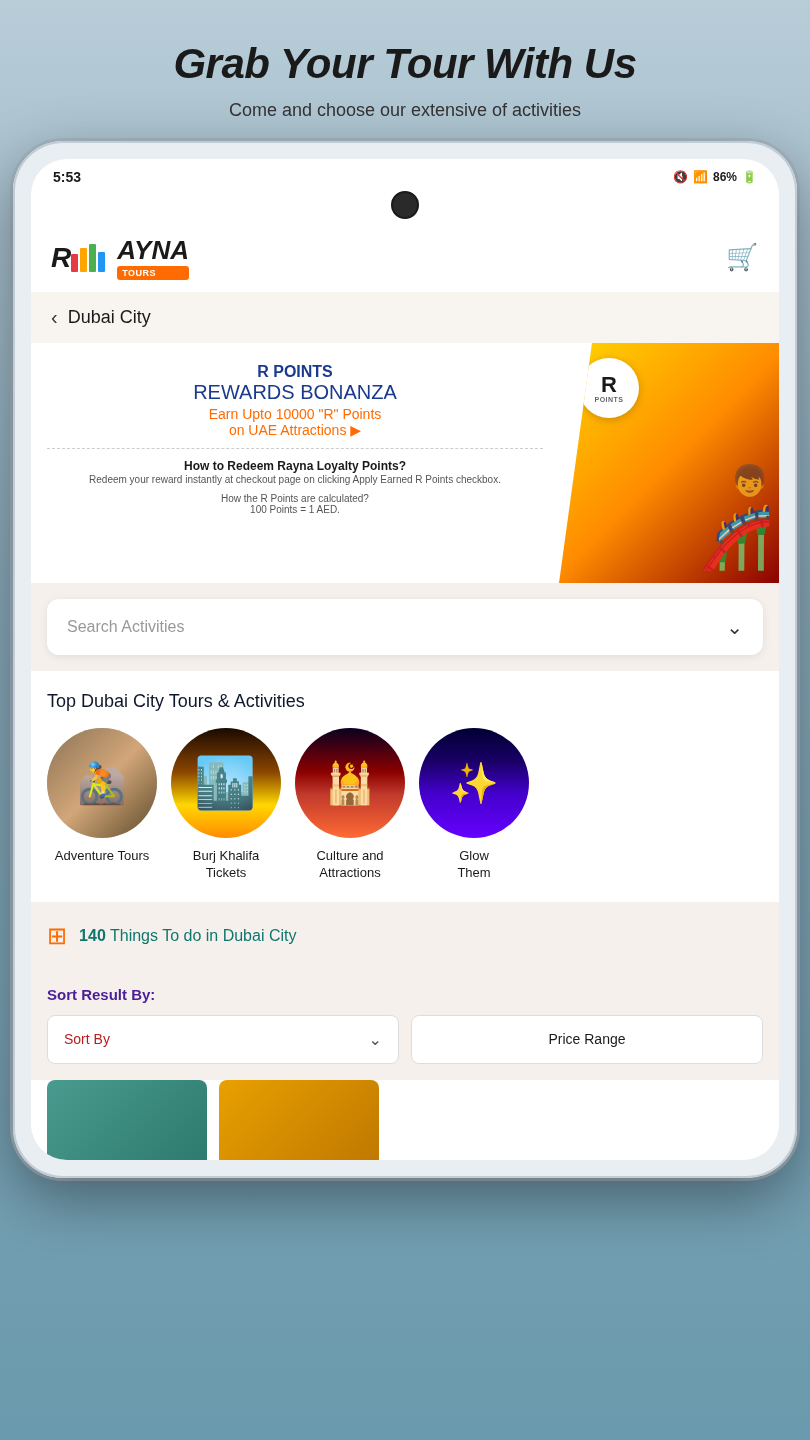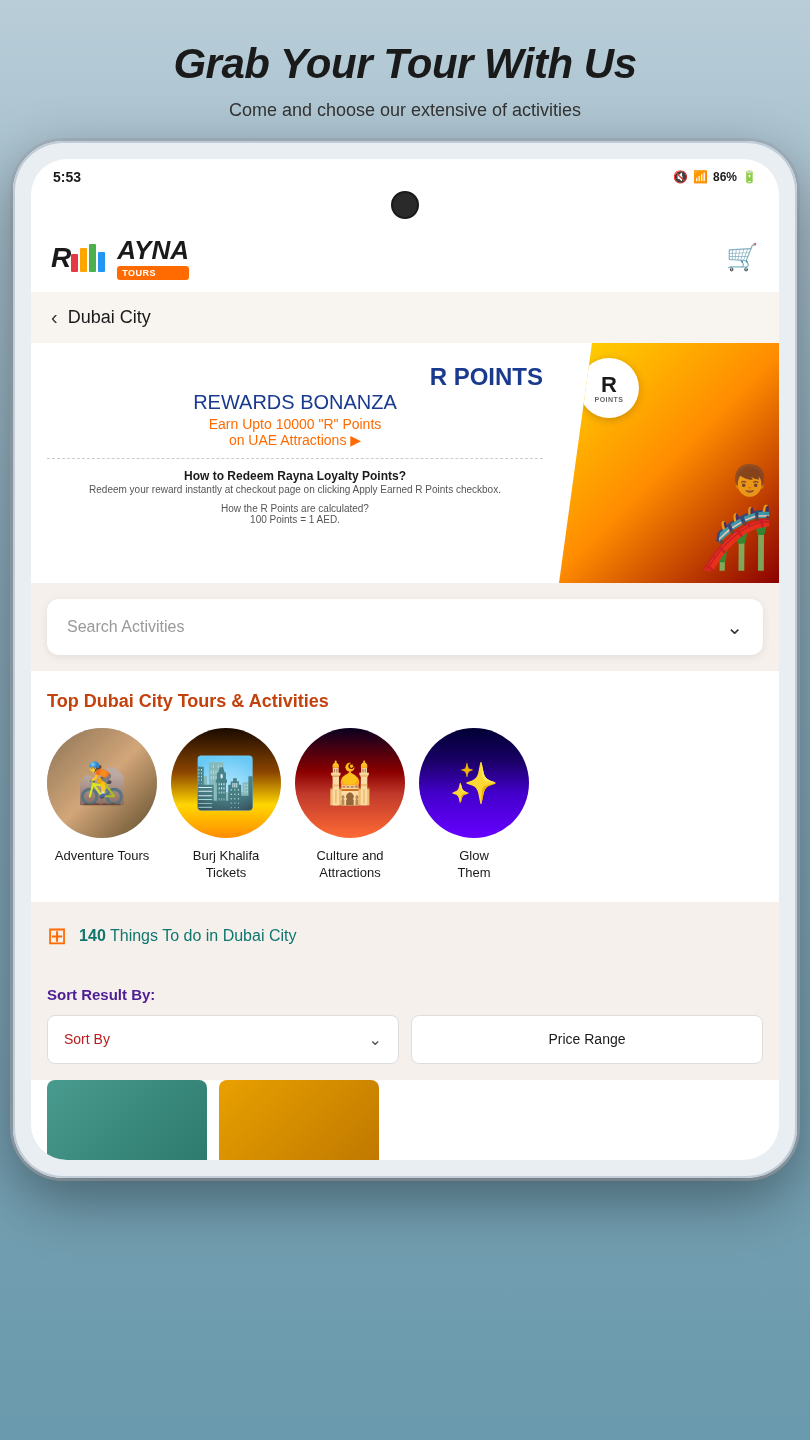--- a/index.html
+++ b/index.html
@@ -166,24 +166,24 @@
       color: #1a1a1a;
       line-height: 1;
     }
     .r-badge-text {
       font-size: 7px;
       color: #666;
       font-weight: 600;
       letter-spacing: 0.5px;
     }
     .banner-title1 {
-      font-size: 24px;
+      font-size: 16px;
       font-weight: 900;
       color: #1a3a8f;
-      text-align: right;
+      text-align: center;
     }
     .banner-title2 {
       font-size: 20px;
       font-weight: 400;
       color: #1a3a8f;
       text-align: center;
       margin-bottom: 2px;
     }
     .banner-earn {
       font-size: 14px;
@@ -232,22 +232,22 @@
     .search-text { font-size: 16px; color: #999; }
     .chevron-down { font-size: 20px; color: #333; }
 
     
     .categories-section {
       background: white;
       padding: 20px 16px;
     }
     .section-title {
       font-size: 18px;
-      font-weight: 700;
-      color: #c2410c;
+      font-weight: 400;
+      color: #0f172a;
       margin-bottom: 16px;
     }
     .categories-scroll {
       display: flex;
       gap: 14px;
       overflow-x: auto;
     }
     .category-item {
       display: flex;
       flex-direction: column;

